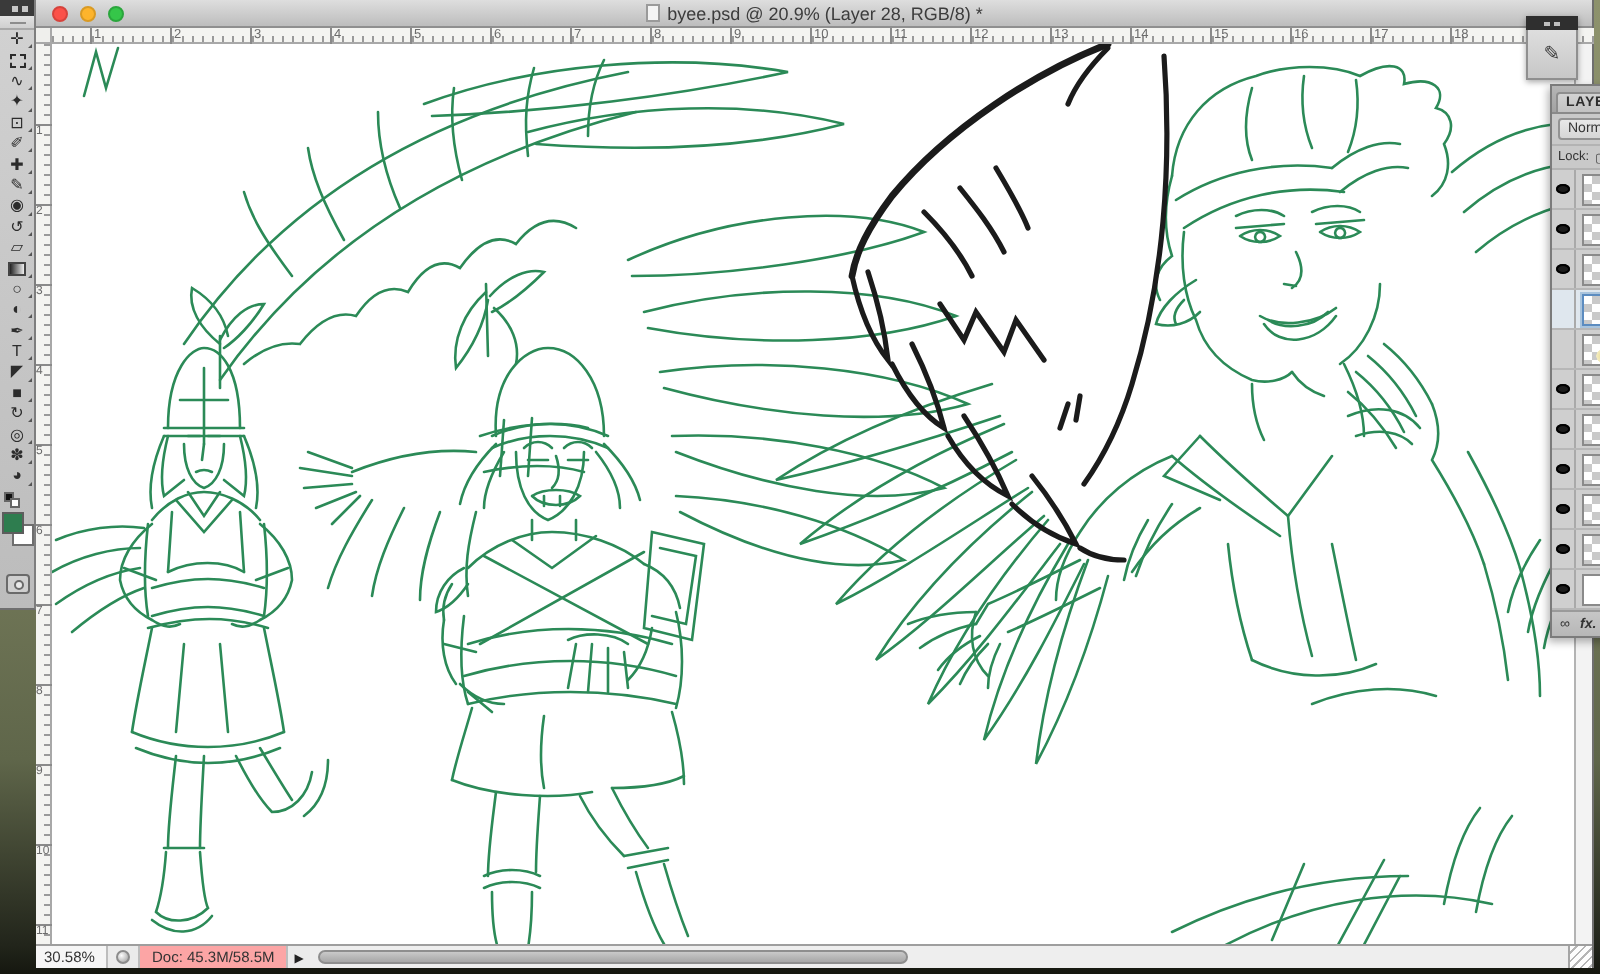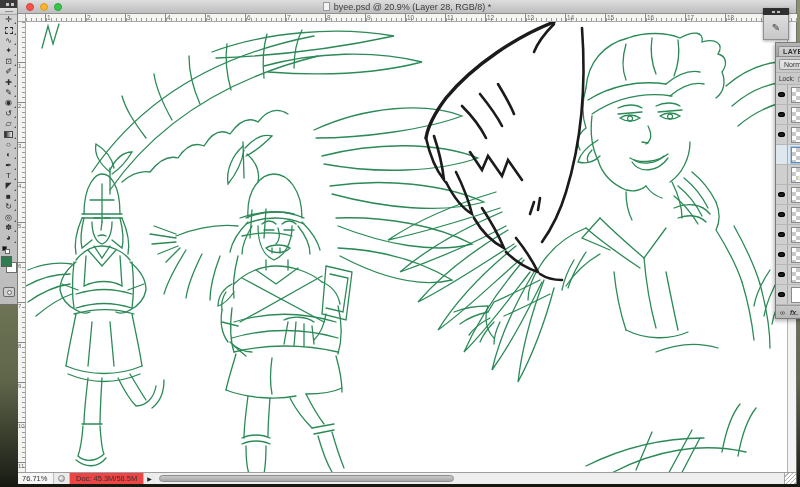--- a/index.html
+++ b/index.html
@@ -42,21 +42,21 @@
   .g-black path.edge { stroke-width:3.4; }
 
   
   .vscroll { position:absolute; right:0; top:22px; width:9px; height:450px; background:#f3f3f3; border-left:1px solid #b3b3b3; }
 
   
   .status-row { position:absolute; left:0; bottom:0; width:100%; height:12px; background:#ebebeb; border-top:1px solid #9e9e9e;
     display:flex; align-items:center; font-size:7.5px; color:#333; }
   .zoom-field { padding:0 4px; height:100%; line-height:11px; border-right:1px solid #bdbdbd; background:#f6f6f6; min-width:36px; }
   .status-icon { width:7px; height:7px; border-radius:50%; background:radial-gradient(circle at 35% 35%,#fdfdfd,#9a9a9a); border:1px solid #8b8b8b; margin:0 4px; }
-  .doc-field { padding:0 6px; height:100%; line-height:11px; border-left:1px solid #bdbdbd; border-right:1px solid #bdbdbd; background:#ef4444; }
+  .doc-field { padding:0 6px; height:100%; line-height:11px; border-left:1px solid #bdbdbd; border-right:1px solid #bdbdbd; background:#fca5a5; }
   .status-arrow { font-size:6px; color:#222; padding:0 3px; }
   .hscroll-track { flex:1; height:100%; position:relative; background:#eee; }
   .hscroll-thumb { position:absolute; left:4px; top:2px; width:295px; height:7px; background:linear-gradient(180deg,#c9c9c9,#a7a7a7); border:1px solid #8e8e8e; border-radius:4px; }
   .resize-grip { width:12px; height:100%; background:repeating-linear-gradient(135deg,#fdfdfd 0 2px,#b5b5b5 2px 3px); border-left:1px solid #a5a5a5; }
 
   
   .toolbar { position:absolute; left:0; top:0; width:18px; height:305px; background:linear-gradient(180deg,#d2d2d2,#bcbcbc); border-right:1px solid #7e7e7e; border-bottom:1px solid #6f6f6f; z-index:30; }
   .toolbar-header { height:8px; background:#3a3a3a; display:flex; align-items:center; justify-content:flex-end; gap:2px; padding:0 3px; }
   .toolbar-header i { display:block; width:3px; height:3px; background:#c7c7c7; }
   .toolbar-grip { height:7px; border-bottom:1px solid #a9a9a9; background:linear-gradient(180deg,#e2e2e2,#cfcfcf); display:flex; align-items:center; justify-content:center; }
@@ -410,21 +410,21 @@
         <path d="M528,2 C520,10 512,20 508,30"></path>
         <path d="M508,180 L504,192"></path>
         <path d="M514,176 L512,188"></path>
       </g>
     </svg>
   </div>
 
   <div class="vscroll"></div>
 
   <div class="status-row">
-    <span class="zoom-field">76.71%</span>
+    <span class="zoom-field">30.58%</span>
     <span class="status-icon"></span>
     <span class="doc-field">Doc: 45.3M/58.5M</span>
     <span class="status-arrow">▶</span>
     <span class="hscroll-track">
       <span class="hscroll-thumb"></span>
     </span>
     <span class="resize-grip"></span>
   </div>
 </div>
 

